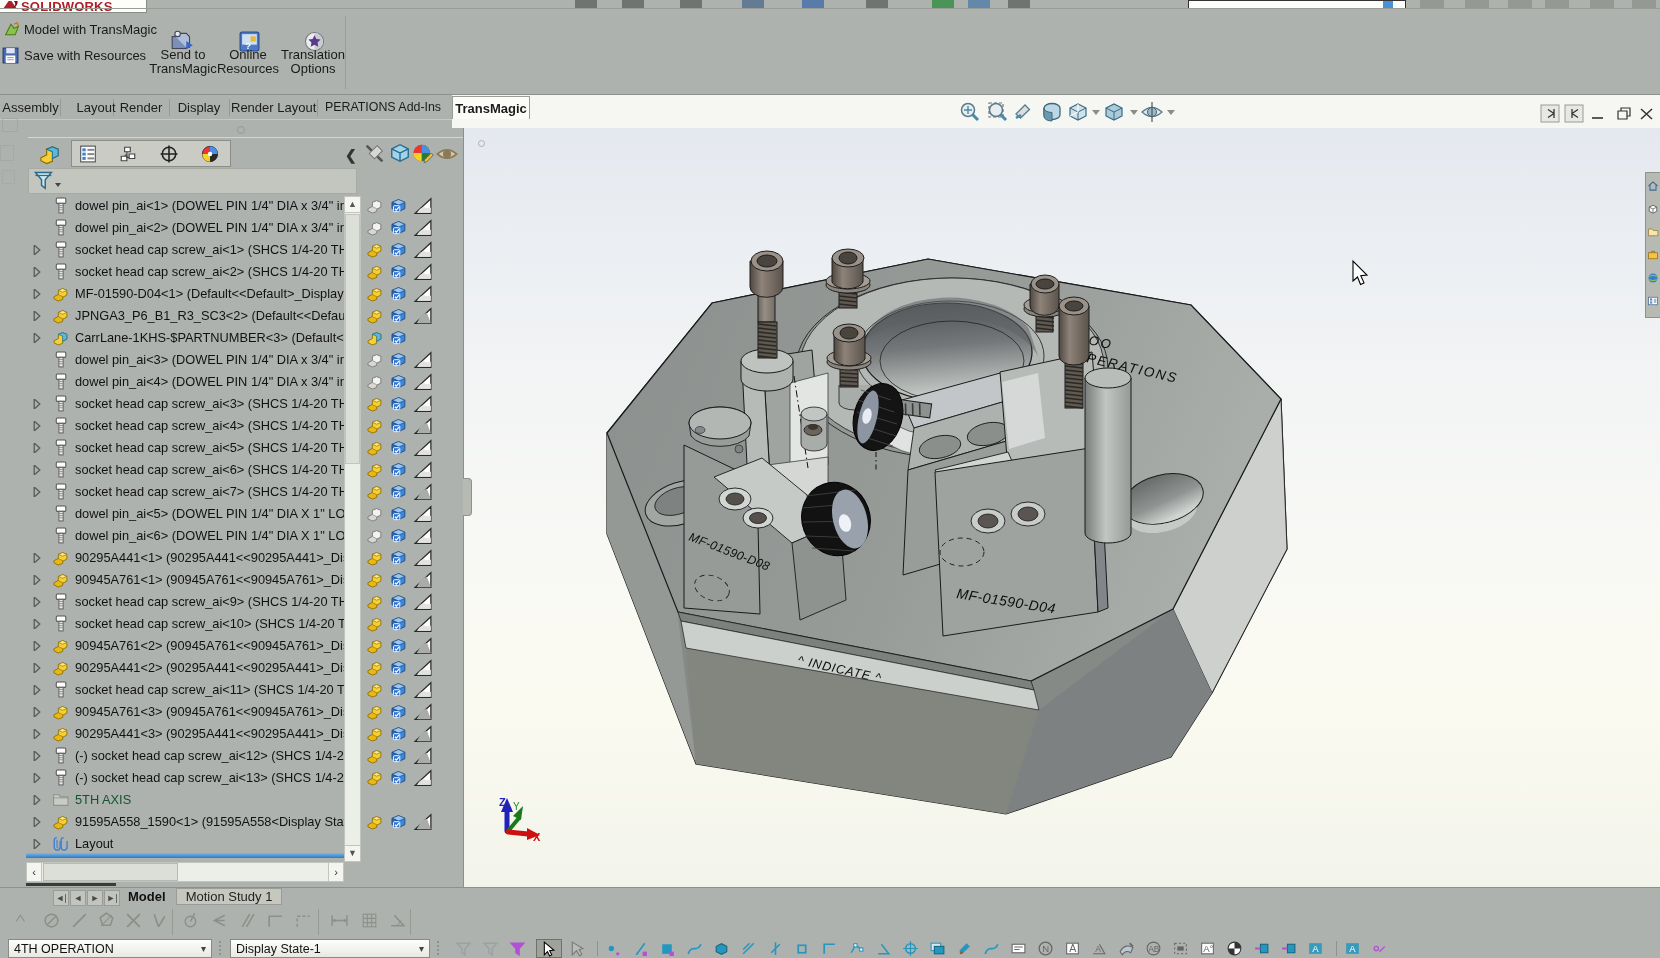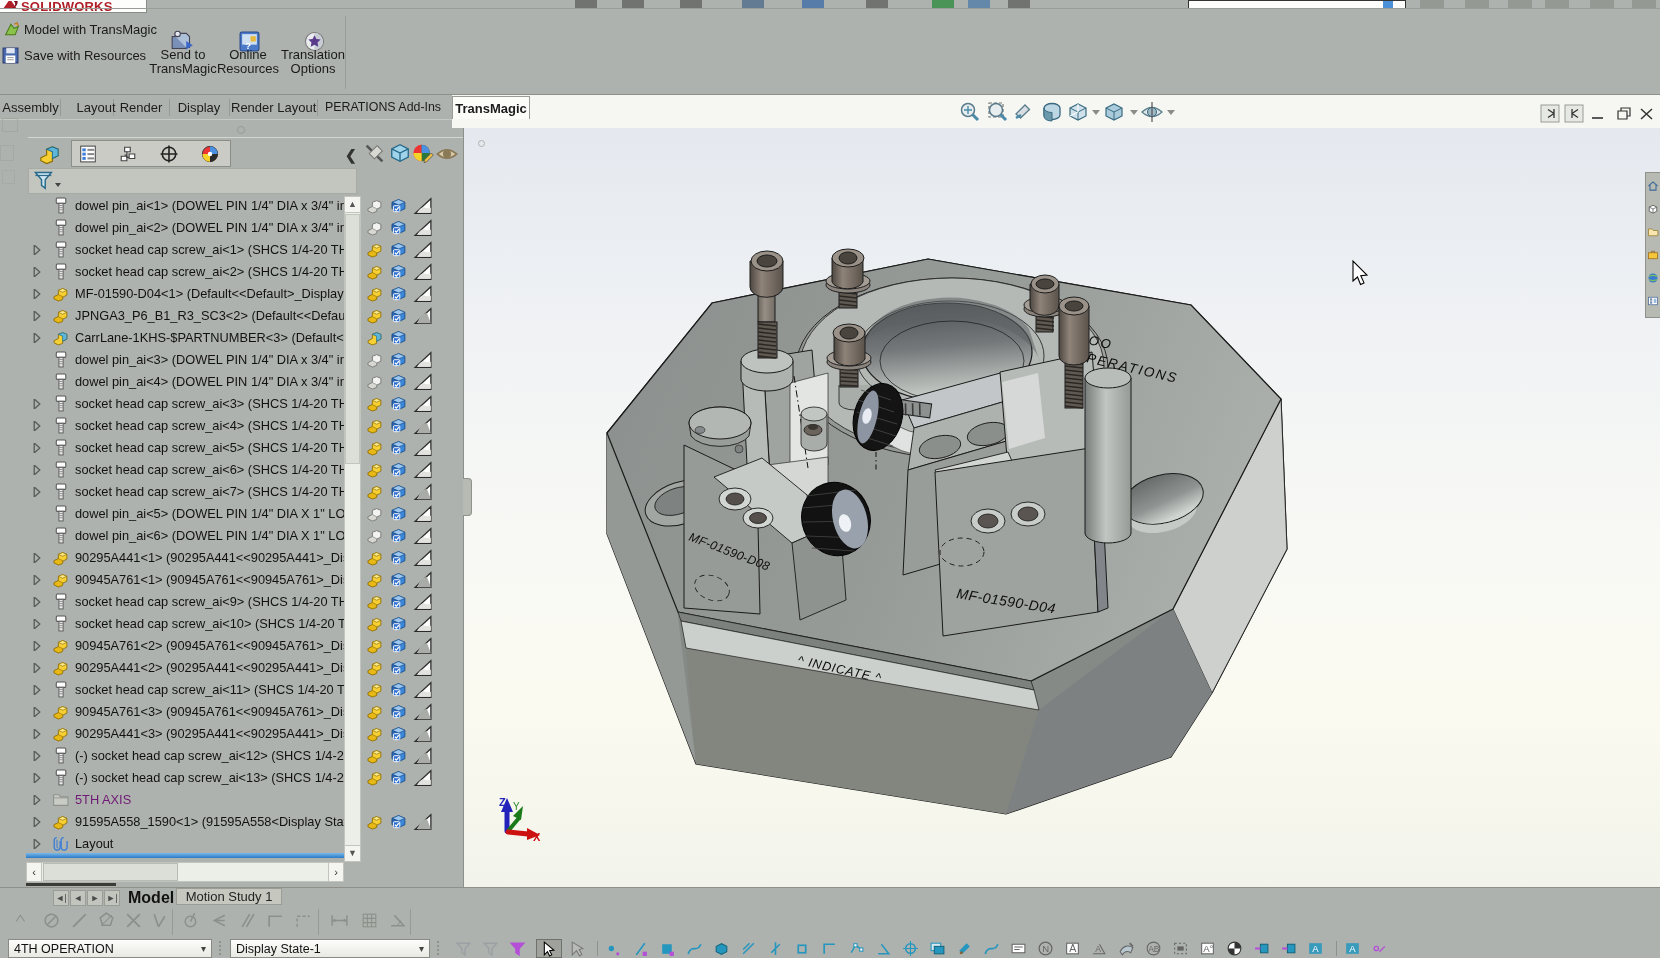--- a/index.html
+++ b/index.html
@@ -1006,21 +1006,21 @@
       <use href="#i-tri"></use>
     </svg>
   </div>
 <div class="trow" style="top:789px">
     <svg class="ta" style="left:33px" width="8" height="10" viewBox="0 0 7 9">
       <use href="#i-arrow"></use>
     </svg>
     <svg class="ti" width="17" height="17" viewBox="0 0 16 16">
       <use href="#i-folder"></use>
     </svg>
-    <span class="tt" style="color:#701a75">5TH AXIS</span>
+    <span class="tt" style="color:#14532d">5TH AXIS</span>
   </div>
 <div class="trow" style="top:811px">
     <svg class="ta" style="left:33px" width="8" height="10" viewBox="0 0 7 9">
       <use href="#i-arrow"></use>
     </svg>
     <svg class="ti" width="17" height="17" viewBox="0 0 16 16">
       <use href="#i-ypart"></use>
     </svg>
     <span class="tt" style="color:#121212">91595A558_1590&lt;1&gt;  (91595A558&lt;Display State-894</span>
   </div>
@@ -1058,21 +1058,21 @@
 
 <div class="abs" style="left:26px;top:883px;width:90px;height:3px;background:#3a3c38"></div>
 <div class="abs" style="left:0;top:887px;width:1660px;height:1px;background:#8e908a"></div>
 
 <div class="abs" style="left:463px;top:478px;width:9px;height:38px;background:#b7b9b3;border:1px solid #8f918b;border-left:none;border-radius:0 4px 4px 0"></div>
 
 <div class="abs" style="left:53px;top:890px;width:16px;height:16px;background:#c2c4be;border:1px solid #9a9c96;font-size:9px;color:#4a4a4a;text-align:center;line-height:15px">◄|</div>
 <div class="abs" style="left:70px;top:890px;width:16px;height:16px;background:#c2c4be;border:1px solid #9a9c96;font-size:9px;color:#4a4a4a;text-align:center;line-height:15px">◄</div>
 <div class="abs" style="left:87px;top:890px;width:16px;height:16px;background:#c2c4be;border:1px solid #9a9c96;font-size:9px;color:#4a4a4a;text-align:center;line-height:15px">►</div>
 <div class="abs" style="left:104px;top:890px;width:16px;height:16px;background:#c2c4be;border:1px solid #9a9c96;font-size:9px;color:#4a4a4a;text-align:center;line-height:15px">►|</div>
-<div class="abs" style="left:128px;top:889px;font-size:16px;font-weight:bold;color:#111">Model</div>
+<div class="abs" style="left:128px;top:889px;font-size:13px;font-weight:bold;color:#111">Model</div>
 <div class="abs" style="left:176px;top:888px;width:106px;height:17px;background:#c6c8c0;border:1px solid #9a9c96;font-size:13px;color:#222;text-align:center;line-height:16px">Motion Study 1</div>
 
 <svg style="position:absolute;left:14px;top:911px" width="19" height="19" viewBox="0 0 18 18">
     <path d="M2 10 l4 -6 l4 6" stroke="#8d908a" fill="none"></path>
   </svg>
 <svg style="position:absolute;left:42px;top:911px" width="19" height="19" viewBox="0 0 18 18">
     <circle cx="9" cy="9" r="6" stroke="#8d908a" fill="none" stroke-width="1.5"></circle>
     <path d="M5 13 L13 5" stroke="#8d908a" stroke-width="1.5"></path>
   </svg>
 <svg style="position:absolute;left:70px;top:911px" width="19" height="19" viewBox="0 0 18 18">

